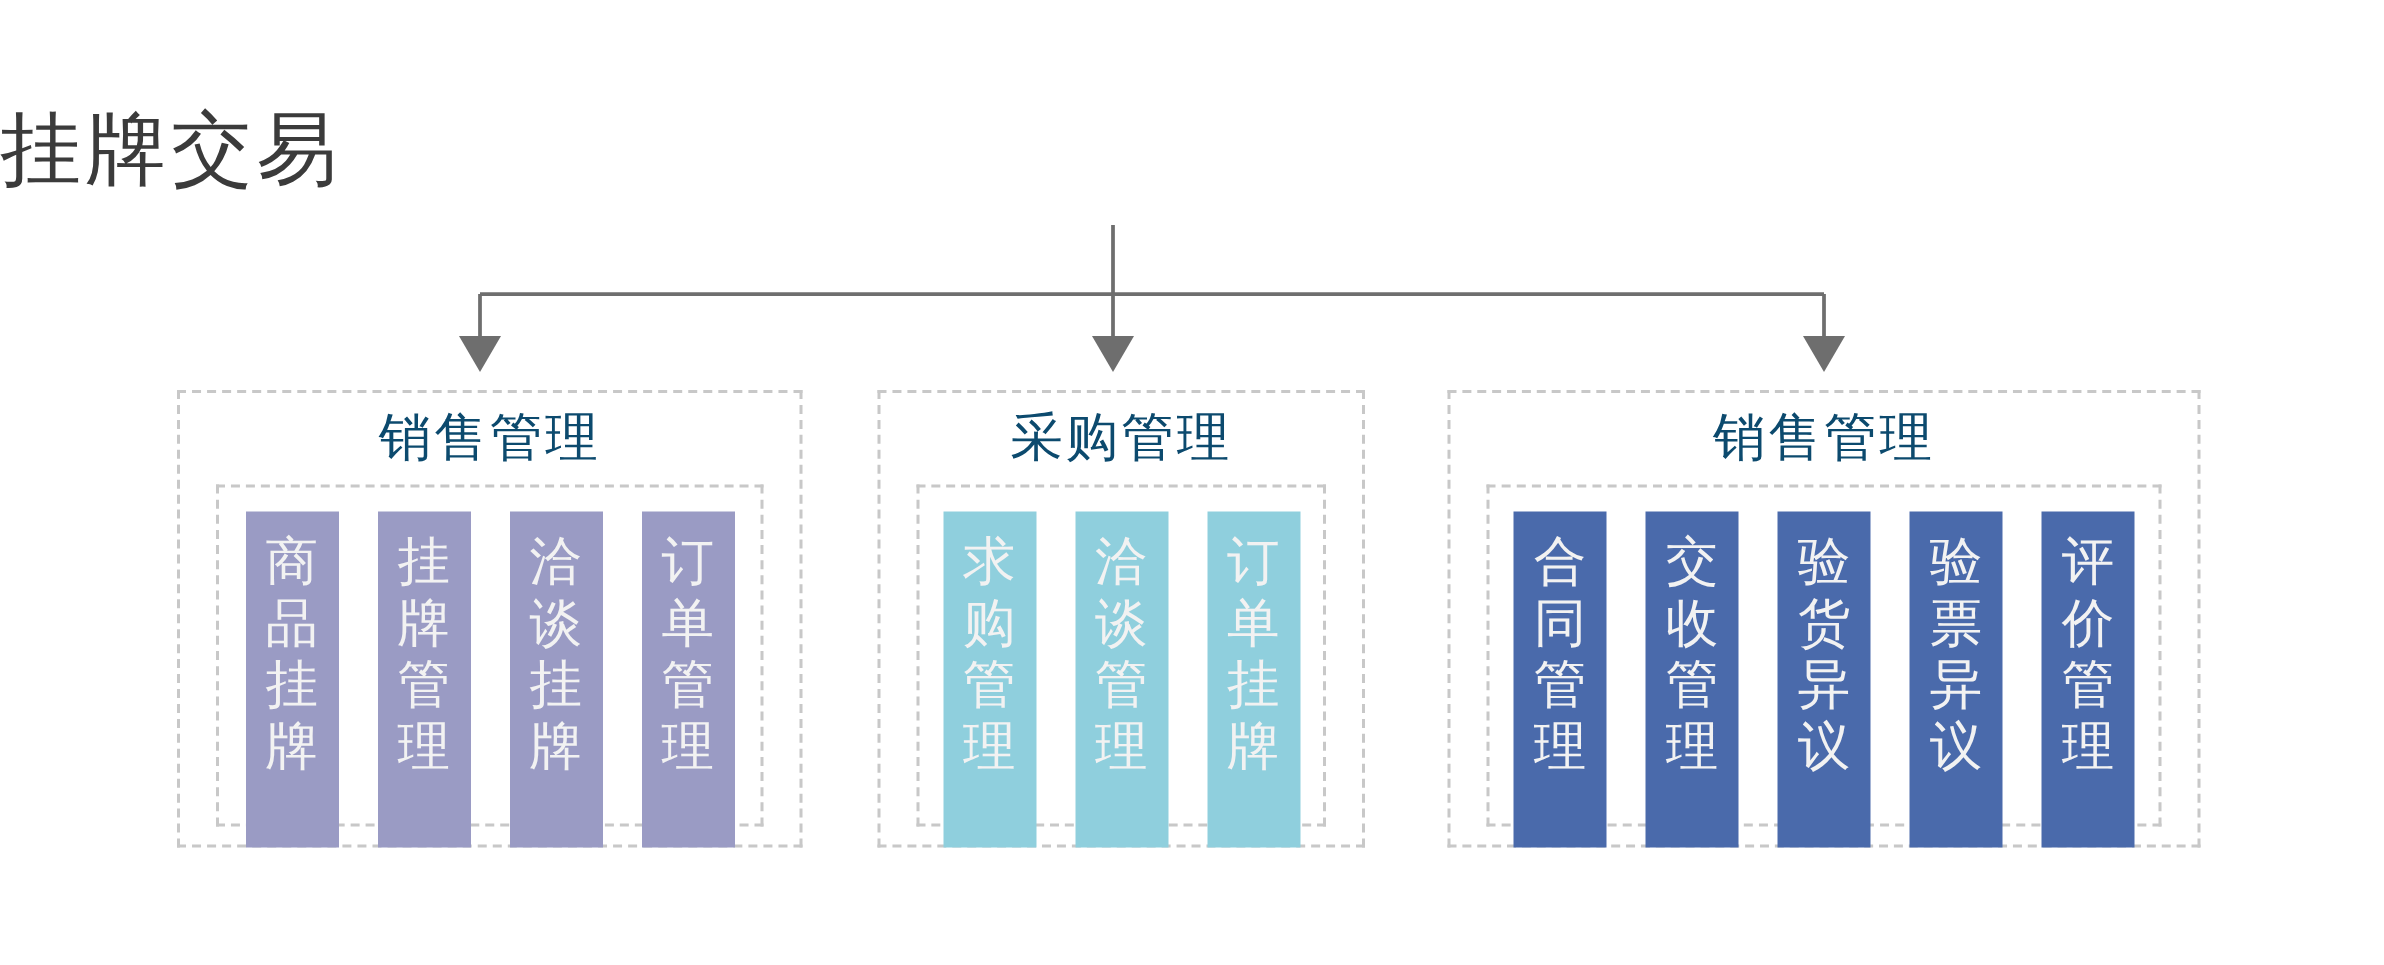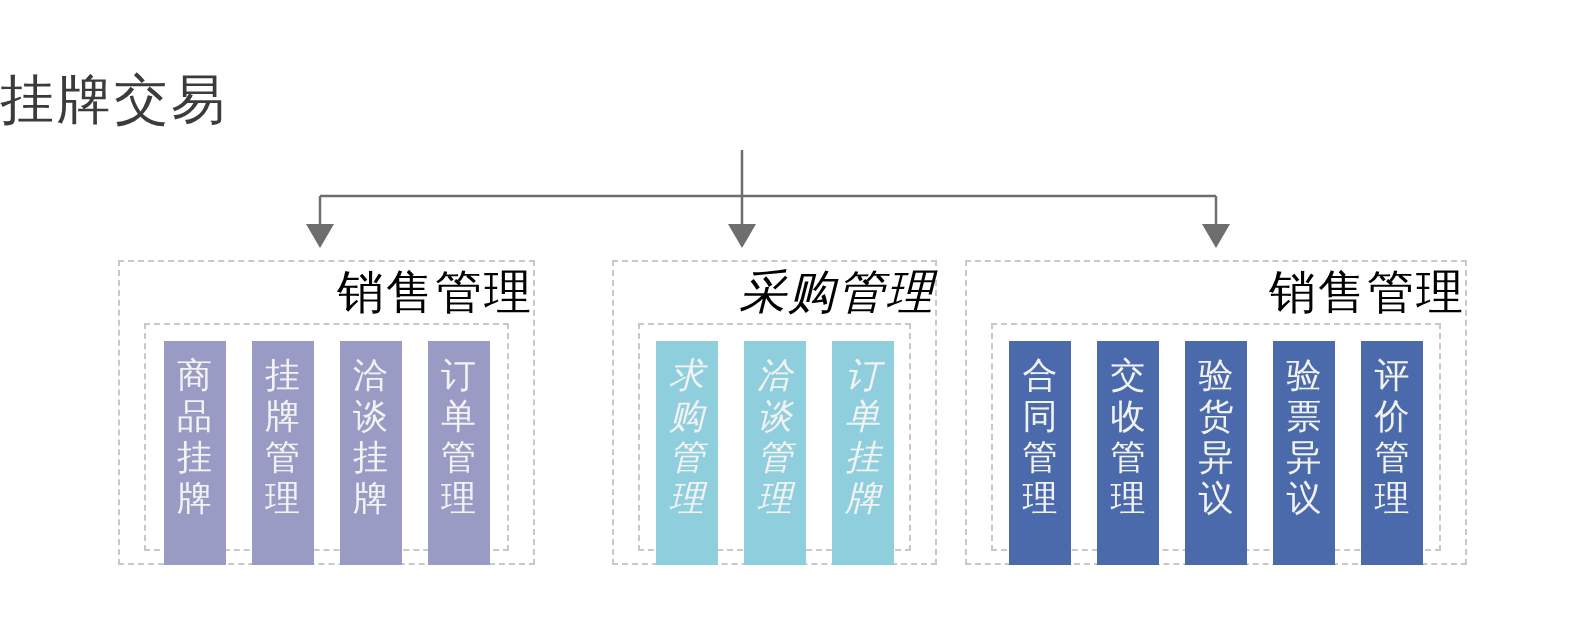--- a/index.html
+++ b/index.html
@@ -49,24 +49,24 @@
     position: absolute;
     border: 2px dashed #c8c8c8;
     background: #ffffff;
     box-sizing: border-box;
   }
   .group-title {
     position: absolute;
     left: 0;
     top: 8px;
     width: 100%;
-    text-align: right;
-    font-size: 47px;
+    text-align: center;
+    font-size: 35px;
     line-height: 44px;
-    color: #000000;
+    color: #0c4a6e;
     letter-spacing: 2px;
     white-space: nowrap;
   }
   .group-inner {
     position: absolute;
     left: 24px;
     right: 24px;
     top: 61px;
     bottom: 12px;
     border: 2px dashed #c8c8c8;
@@ -138,21 +138,21 @@
             <span class="bar-char">牌</span>
           </div>
           <div class="bar" title="订单管理" style="background: rgb(154, 155, 196);">
             <span class="bar-char">订</span>
             <span class="bar-char">单</span>
             <span class="bar-char">管</span>
             <span class="bar-char">理</span>
           </div>
         </div>
       </div>
-      <div class="group" style="left: 612px; top: 260px; width: 325px; height: 305px; font-style: italic;">
+      <div class="group" style="left: 585px; top: 260px; width: 325px; height: 305px;">
         <div class="group-title">采购管理</div>
         <div class="group-inner">
           <div class="bar" title="求购管理" style="background: rgb(143, 207, 221);">
             <span class="bar-char">求</span>
             <span class="bar-char">购</span>
             <span class="bar-char">管</span>
             <span class="bar-char">理</span>
           </div>
           <div class="bar" title="洽谈管理" style="background: rgb(143, 207, 221);">
             <span class="bar-char">洽</span>

